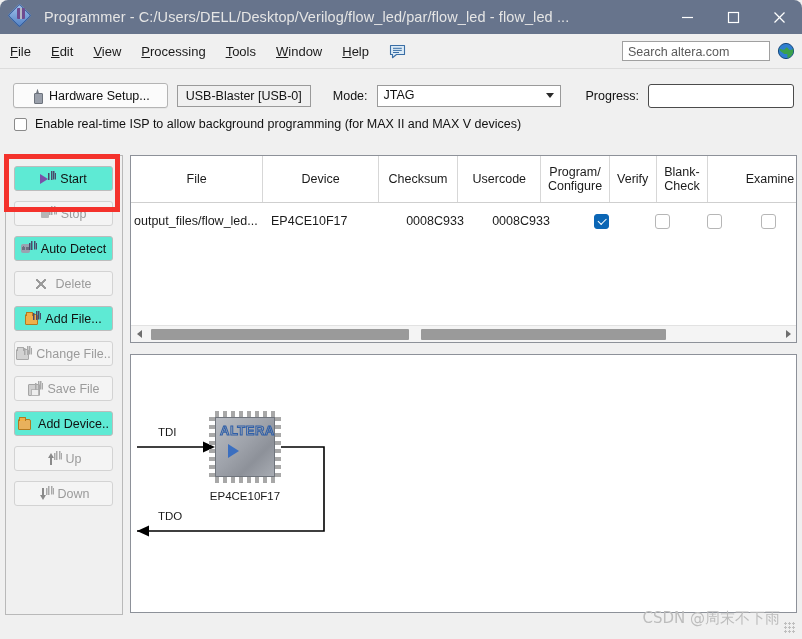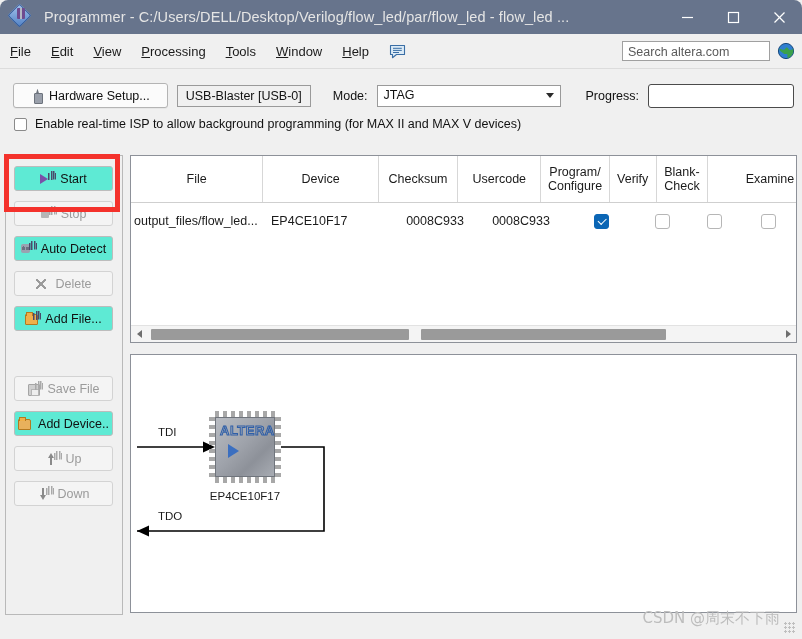--- a/index.html
+++ b/index.html
@@ -355,20 +355,27 @@
         </span>
       <span class="lbl">Delete</span>
     </div>
     <div class="sbtn" style="top:150px">
       <span class="ico">
           <i class="folder"></i>
           <i class="hand"></i>
         </span>
       <span class="lbl">Add File...</span>
     </div>
+    <div class="sbtn disabled" style="top:185px">
+      <span class="ico">
+          <i class="folder gray"></i>
+          <i class="hand gray"></i>
+        </span>
+      <span class="lbl">Change File..</span>
+    </div>
     <div class="sbtn disabled" style="top:220px">
       <span class="ico">
           <i class="disk"></i>
           <i class="hand gray"></i>
         </span>
       <span class="lbl">Save File</span>
     </div>
     <div class="sbtn" style="top:255px">
       <span class="ico">
           <i class="folder blue"></i>

